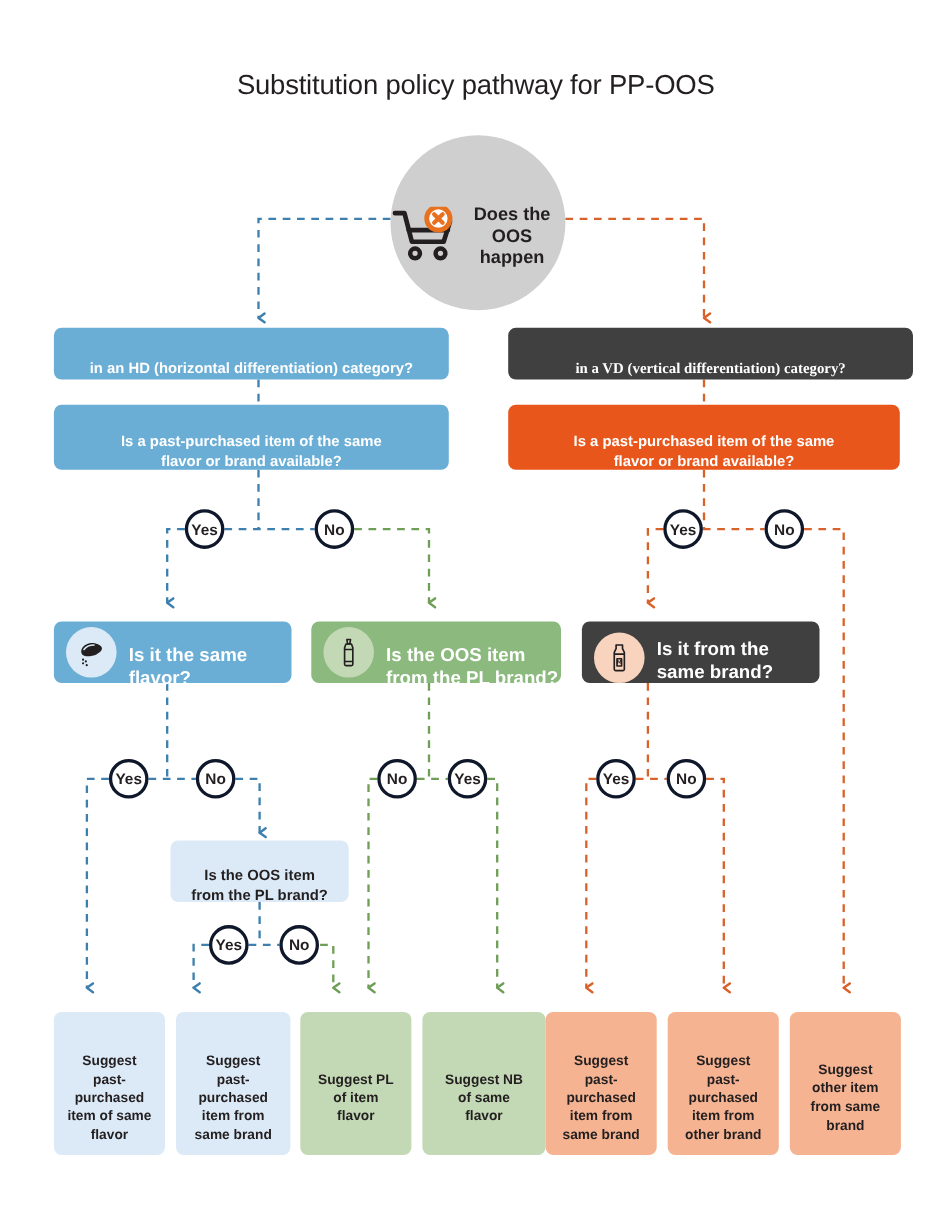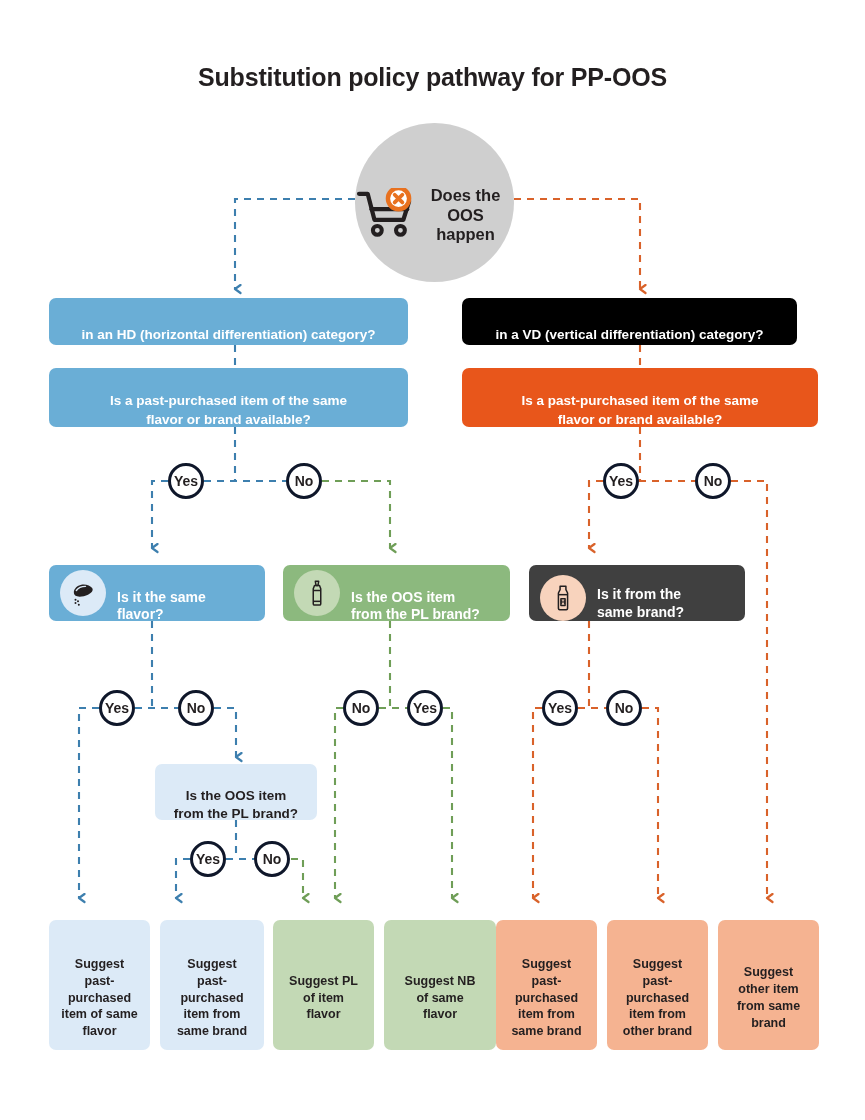--- a/index.html
+++ b/index.html
@@ -14,21 +14,21 @@
     background:#ffffff;
     overflow:hidden;
   }
   #wires{position:absolute;left:0;top:0;width:865px;height:1120px;}
 
   .title{
     position:absolute;
     left:0; top:63px; width:865px;
     text-align:center;
     font-size:25px;
-    font-weight:bold;
+    font-weight:normal;
     letter-spacing:-0.2px;
     color:#231f20;
   }
 
   
   .root-circle{
     position:absolute;
     left:355px; top:123px;
     width:159px; height:159px;
     border-radius:50%;
@@ -84,21 +84,21 @@
   }
   .icon-circle{
     width:46px;height:46px;border-radius:50%;
     flex:0 0 46px;
     display:flex;align-items:center;justify-content:center;
   }
   .icon-box .txt{
     width:auto;
     text-align:left;
     margin-left:11px;
-    font-size:14px;
+    font-size:17px;
     font-weight:bold;
     color:#ffffff;
     line-height:1.24;
     white-space:pre-line;
   }
 
   
   .sub-box{
     font-size:13.5px;
     font-weight:bold;
@@ -220,21 +220,21 @@
       </svg>
     </span>
     <div class="root-label">Does the OOS
 happen</div>
   </div>
 
   <div class="box cat-box" style="left:49px;top:298px;width:359px;height:47px;background:#6aaed6;">
     <span class="txt">in an HD (horizontal differentiation) category?</span>
   </div>
 
-  <div class="box cat-box" style="left:462px;top:298px;width:335px;height:47px;background:#000000;">
+  <div class="box cat-box" style="left:462px;top:298px;width:368px;height:47px;background:#404040;font-family:Liberation Serif, serif;">
     <span class="txt">in a VD (vertical differentiation) category?</span>
   </div>
 
   <div class="box q-box" style="left:49px;top:368px;width:359px;height:59px;background:#6aaed6;">
     <span class="txt">Is a past-purchased item of the same
 flavor or brand available?</span>
   </div>
 
   <div class="box q-box" style="left:462px;top:368px;width:356px;height:59px;background:#e8561b;">
     <span class="txt">Is a past-purchased item of the same

